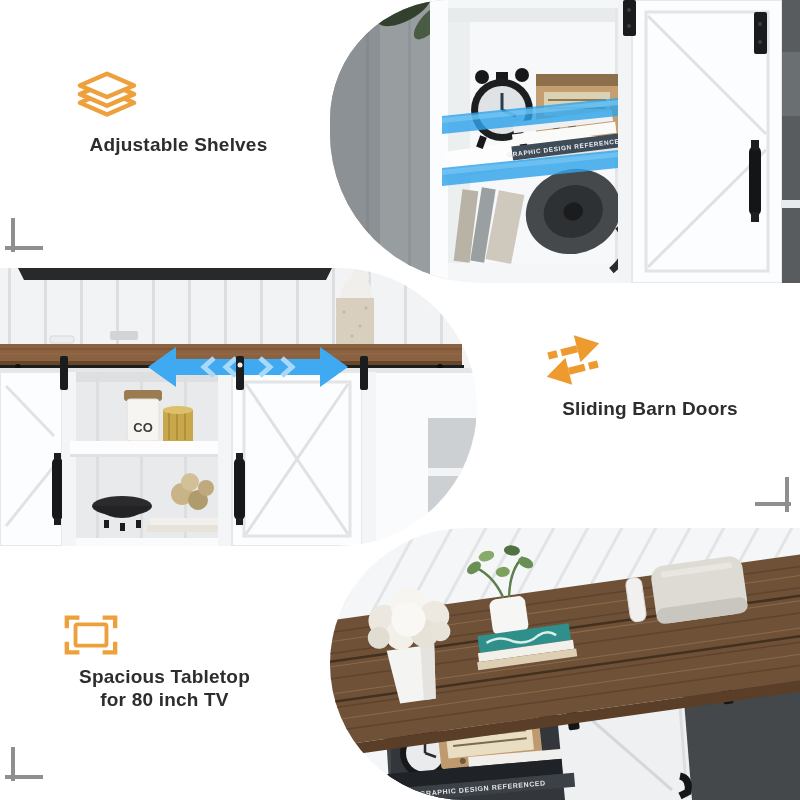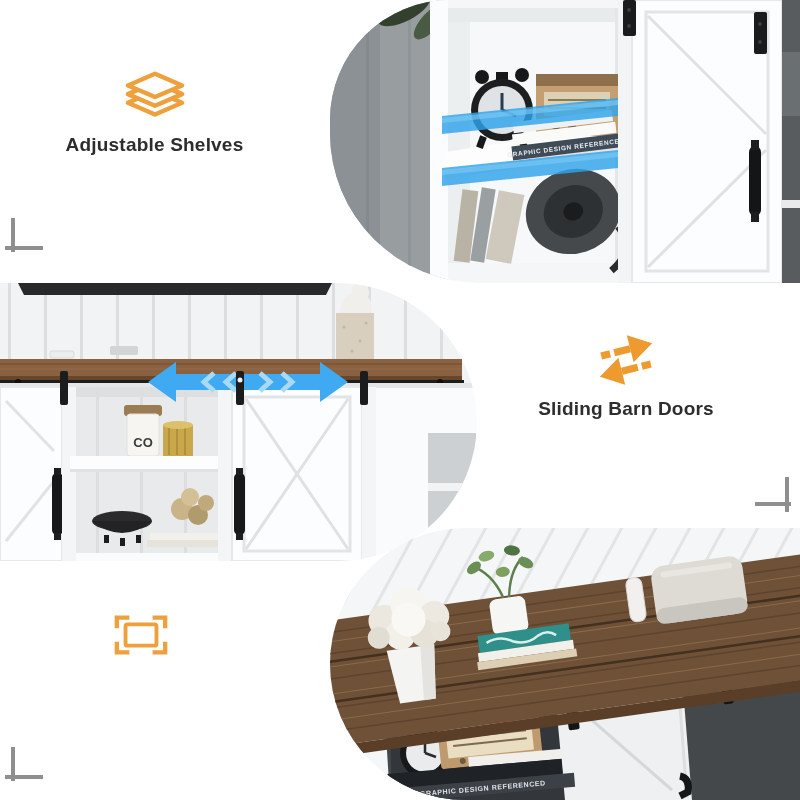--- a/index.html
+++ b/index.html
@@ -5,24 +5,24 @@
   html,body{margin:0;padding:0;}
   body{
     width:800px;height:800px;background:#ffffff;
     font-family:"Liberation Sans",sans-serif;
   }
   .canvas{position:relative;width:800px;height:800px;overflow:hidden;background:#fff;}
 
   .photo{position:absolute;overflow:hidden;background:#fff;}
   .photo svg{display:block;width:100%;height:100%;}
   .photo-top{left:330px;top:0;width:470px;height:283px;border-radius:120px 0 0 150px;}
-  .photo-mid{left:0;top:283px;width:477px;height:278px;border-radius:0 145px 145px 0;}
+  .photo-mid{left:0;top:268px;width:477px;height:278px;border-radius:0 145px 145px 0;}
   .photo-bottom{left:330px;top:528px;width:470px;height:272px;border-radius:140px 0 0 140px;}
 
-  .feature{position:absolute;display:flex;flex-direction:column;align-items:center;}
+  .feature{position:absolute;display:flex;flex-direction:column;margin-left:24px;}
   .feature svg{display:block;}
   .feature .cap{
     margin-top:7px;font-weight:700;font-size:19px;line-height:1.22;
     color:#2d2d2d;text-align:center;letter-spacing:.2px;white-space:nowrap;
   }
   .f1{left:52px;top:70px;width:205px;}
   .f2{left:516px;top:330px;width:220px;}
   .f3{left:38px;top:612px;width:205px;}
 
   .cropmark{position:absolute;width:48px;height:40px;}
@@ -443,20 +443,24 @@
   <div class="feature f3">
     <svg width="58" height="46" viewBox="0 0 60 46">
       <g stroke="#EDA03C" stroke-width="4.5" fill="none">
         <path d="M5 16 L5 5 L18 5"></path>
         <path d="M42 5 L55 5 L55 16"></path>
         <path d="M55 30 L55 41 L42 41"></path>
         <path d="M18 41 L5 41 L5 30"></path>
         <rect x="14" y="12" width="32" height="22" rx="2" stroke-width="4"></rect>
       </g>
     </svg>
+    <div class="cap">
+      <span style="display:block">Spacious Tabletop</span>
+      <span style="display:block">for 80 inch TV</span>
+    </div>
   </div>
 
   <div class="cropmark" style="left:0;top:214px;">
     <div class="bar" style="left:11px;top:4px;width:4px;height:34px;"></div>
     <div class="bar" style="left:5px;top:32px;width:38px;height:4px;"></div>
   </div>
   <div class="cropmark" style="left:748px;top:473px;">
     <div class="bar" style="left:37px;top:4px;width:4px;height:35px;"></div>
     <div class="bar" style="left:7px;top:29px;width:36px;height:4px;"></div>
   </div>

